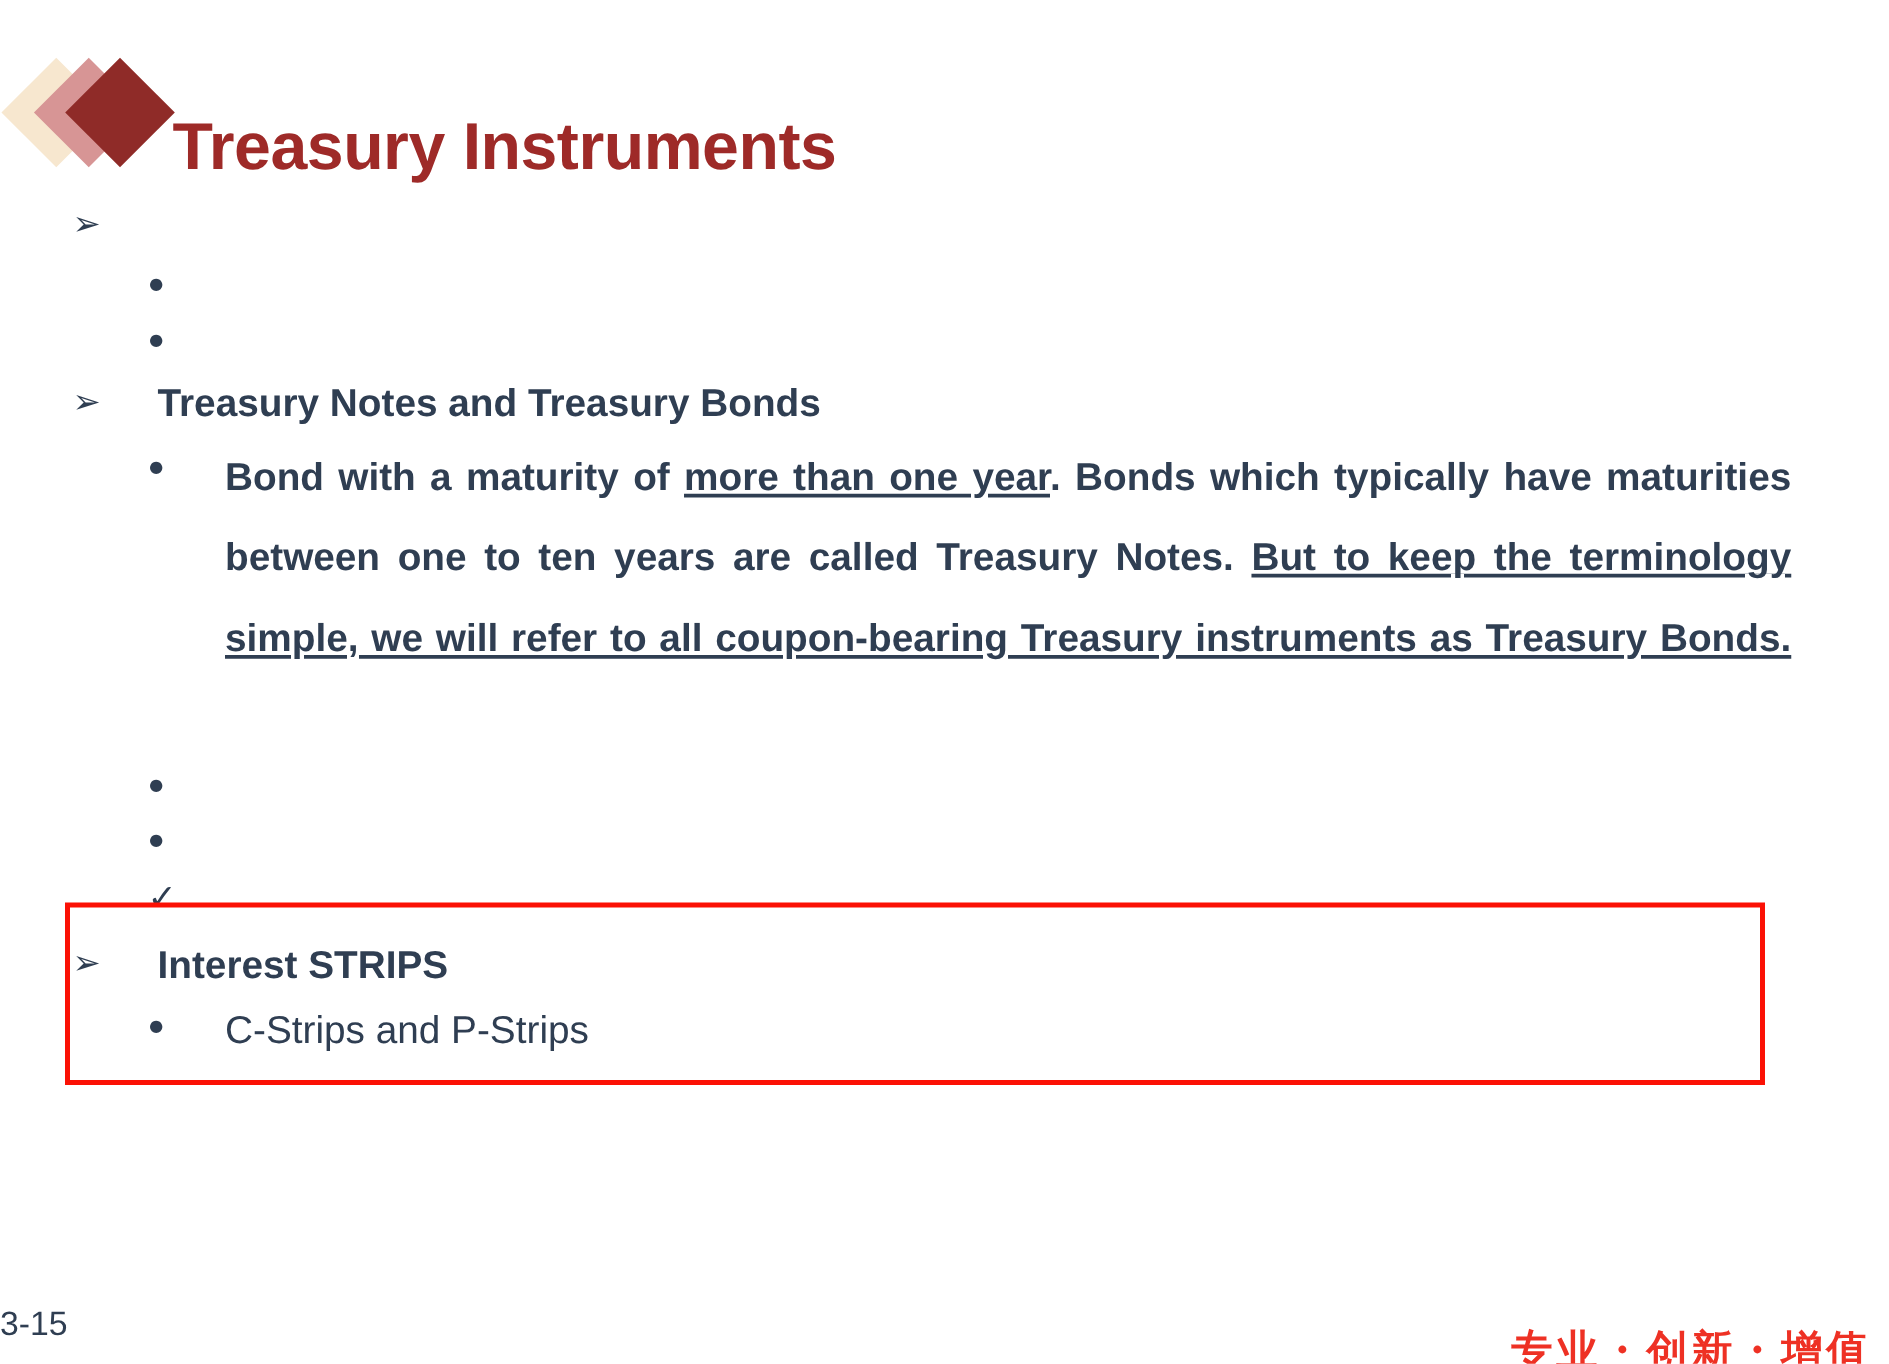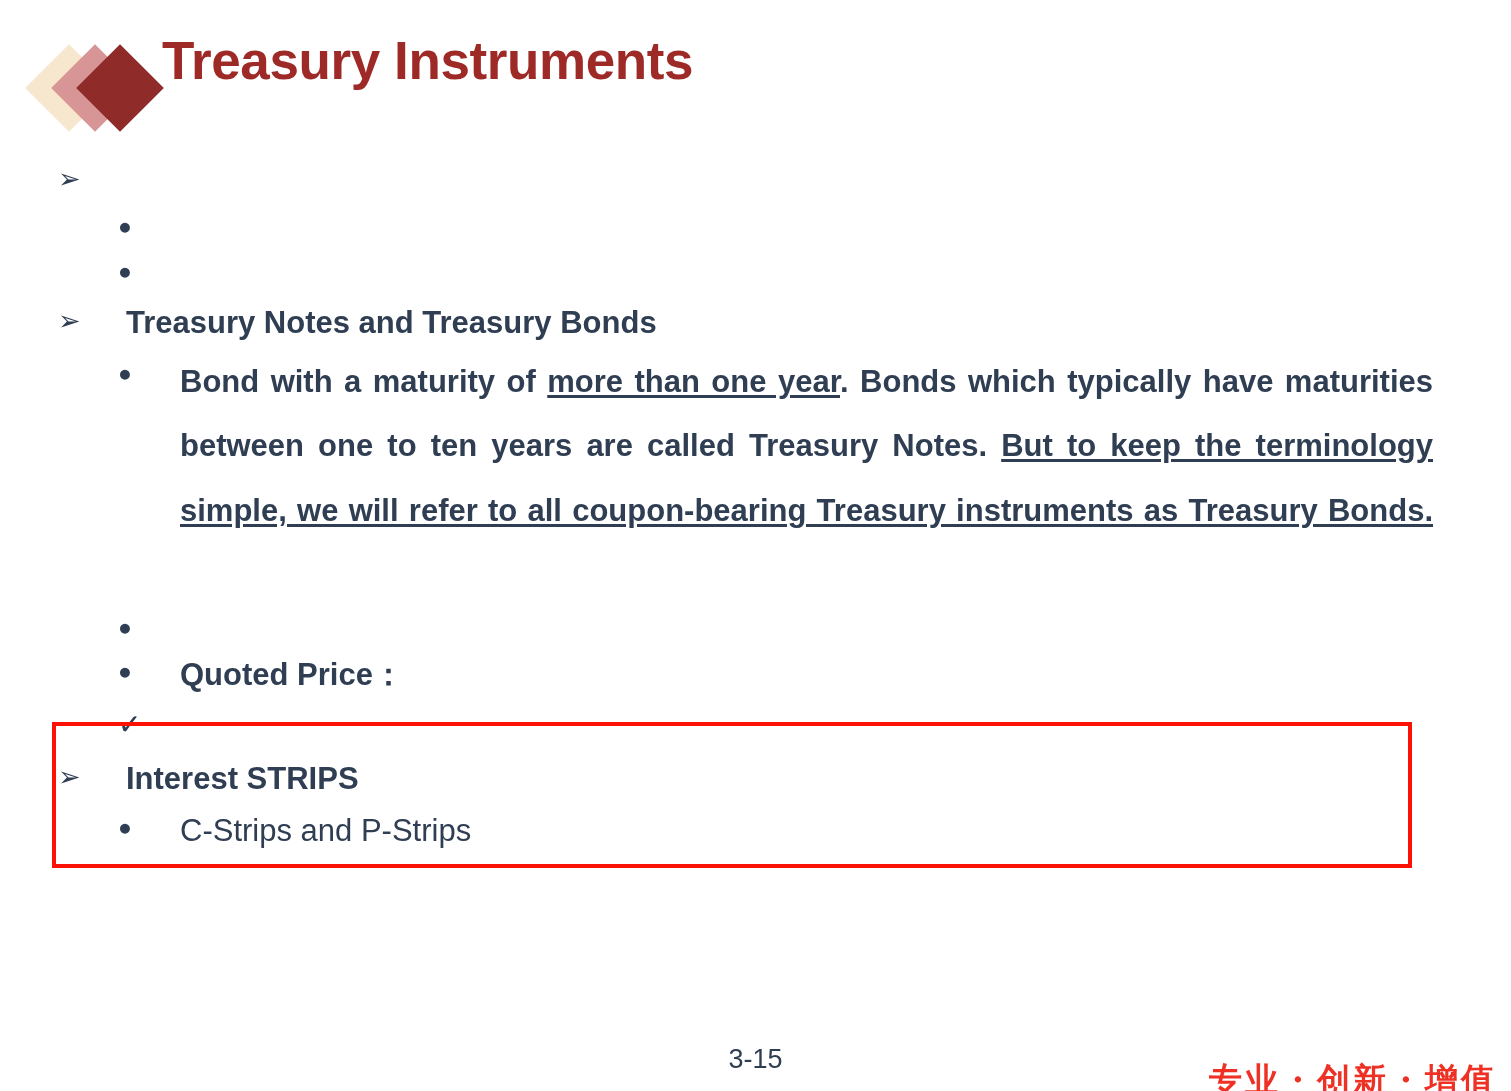--- a/index.html
+++ b/index.html
@@ -17,22 +17,21 @@
     -webkit-font-smoothing: antialiased;
   }
 
   
   .title-row {
     position: absolute;
     left: 0;
     top: 34px;
     height: 110px;
     display: flex;
-    align-items: flex-start;
-    margin-left: 24px;
+    align-items: flex-end;
   }
   .logo {
     position: relative;
     width: 118px;
     height: 108px;
     margin-left: 8px;
     flex: 0 0 auto;
   }
   .dia {
     position: absolute;
@@ -157,21 +156,20 @@
     box-sizing: border-box;
     pointer-events: none;
   }
 
   
   .page-num {
     position: absolute;
     left: 0;
     right: 0;
     top: 1044px;
-    text-align: center;
     font-size: 27px;
     color: #2f3e52;
   }
   .brand-tag {
     position: absolute;
     right: 14px;
     bottom: -12px;
     font-size: 33px;
     font-weight: bold;
     color: #ee3124;
@@ -214,21 +212,20 @@
     <span class="mk">●</span>
     <span class="txt"><span>Bond with a maturity of </span><span class="u">more than one year</span><span>. Bonds which typically have maturities between one to ten years are called Treasury Notes. </span><span class="u">But to keep the terminology simple, we will refer to all coupon-bearing Treasury instruments as Treasury Bonds.</span></span>
   </div>
 
   <div class="lvl2 tight">
     <span class="mk">●</span>
   </div>
 
   <div class="lvl2 gap-sm">
     <span class="mk">●</span>
-    <span class="txt b">Quoted Price：</span>
   </div>
 
   <div class="lvl3 gap-sm">
     <span class="mk">✓</span>
   </div>
 
   <div class="lvl1 gap-md">
     <span class="mk">➢</span>
     <span>Interest STRIPS</span>
   </div>

